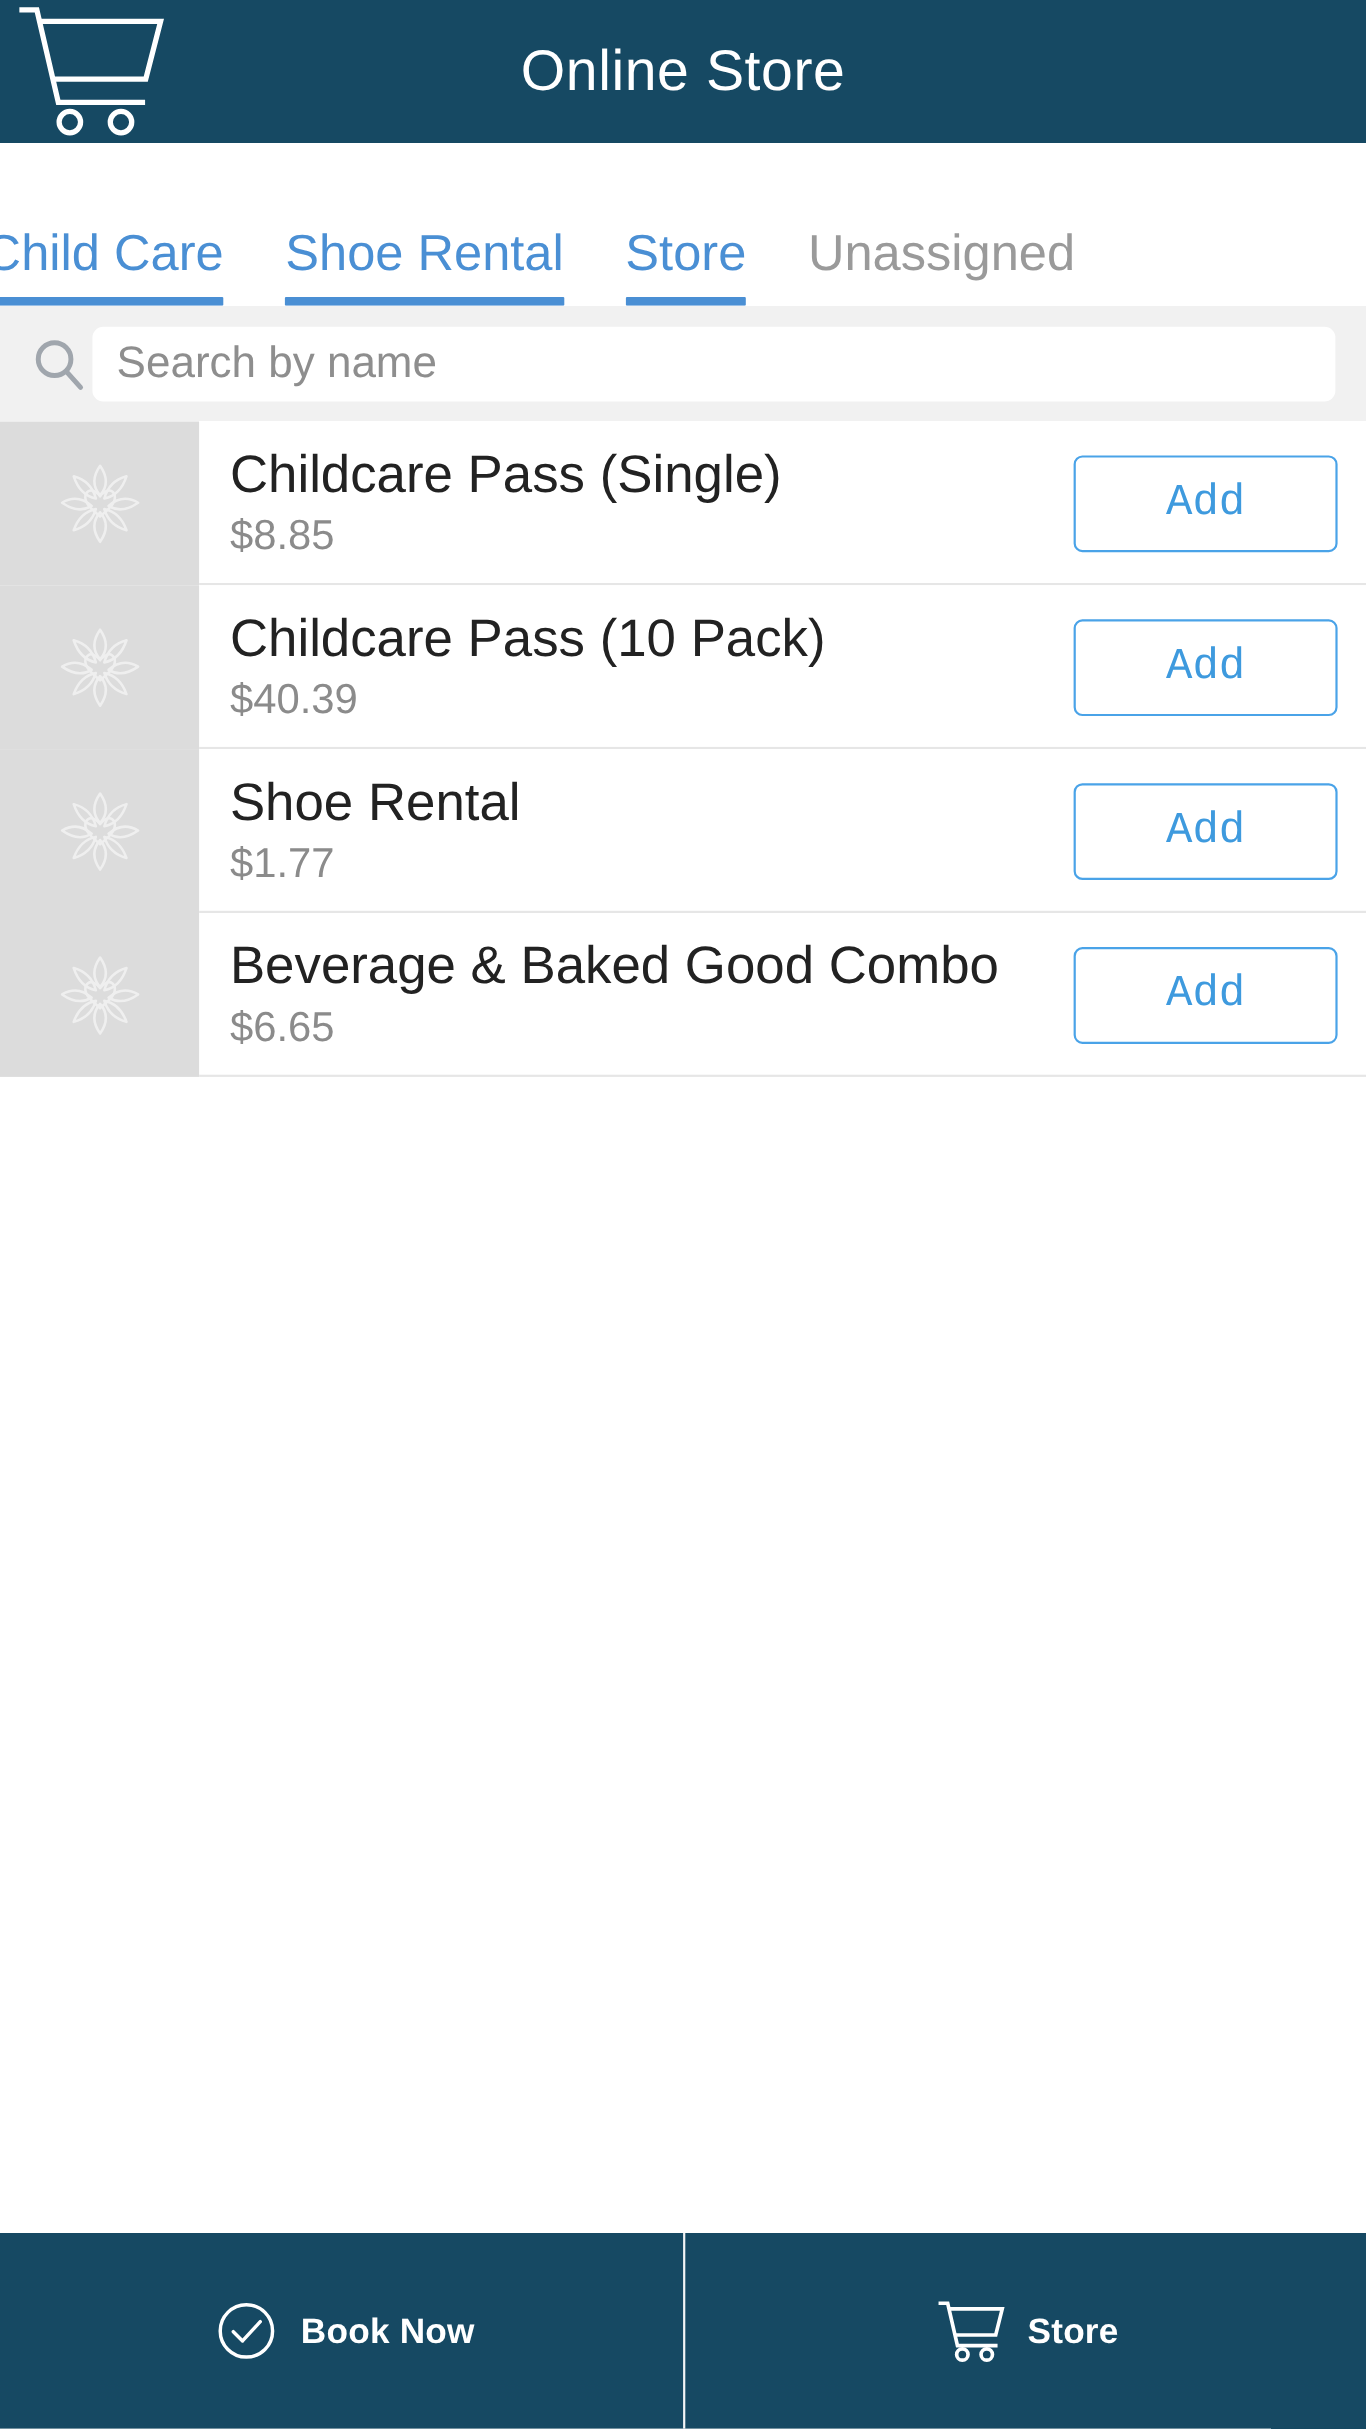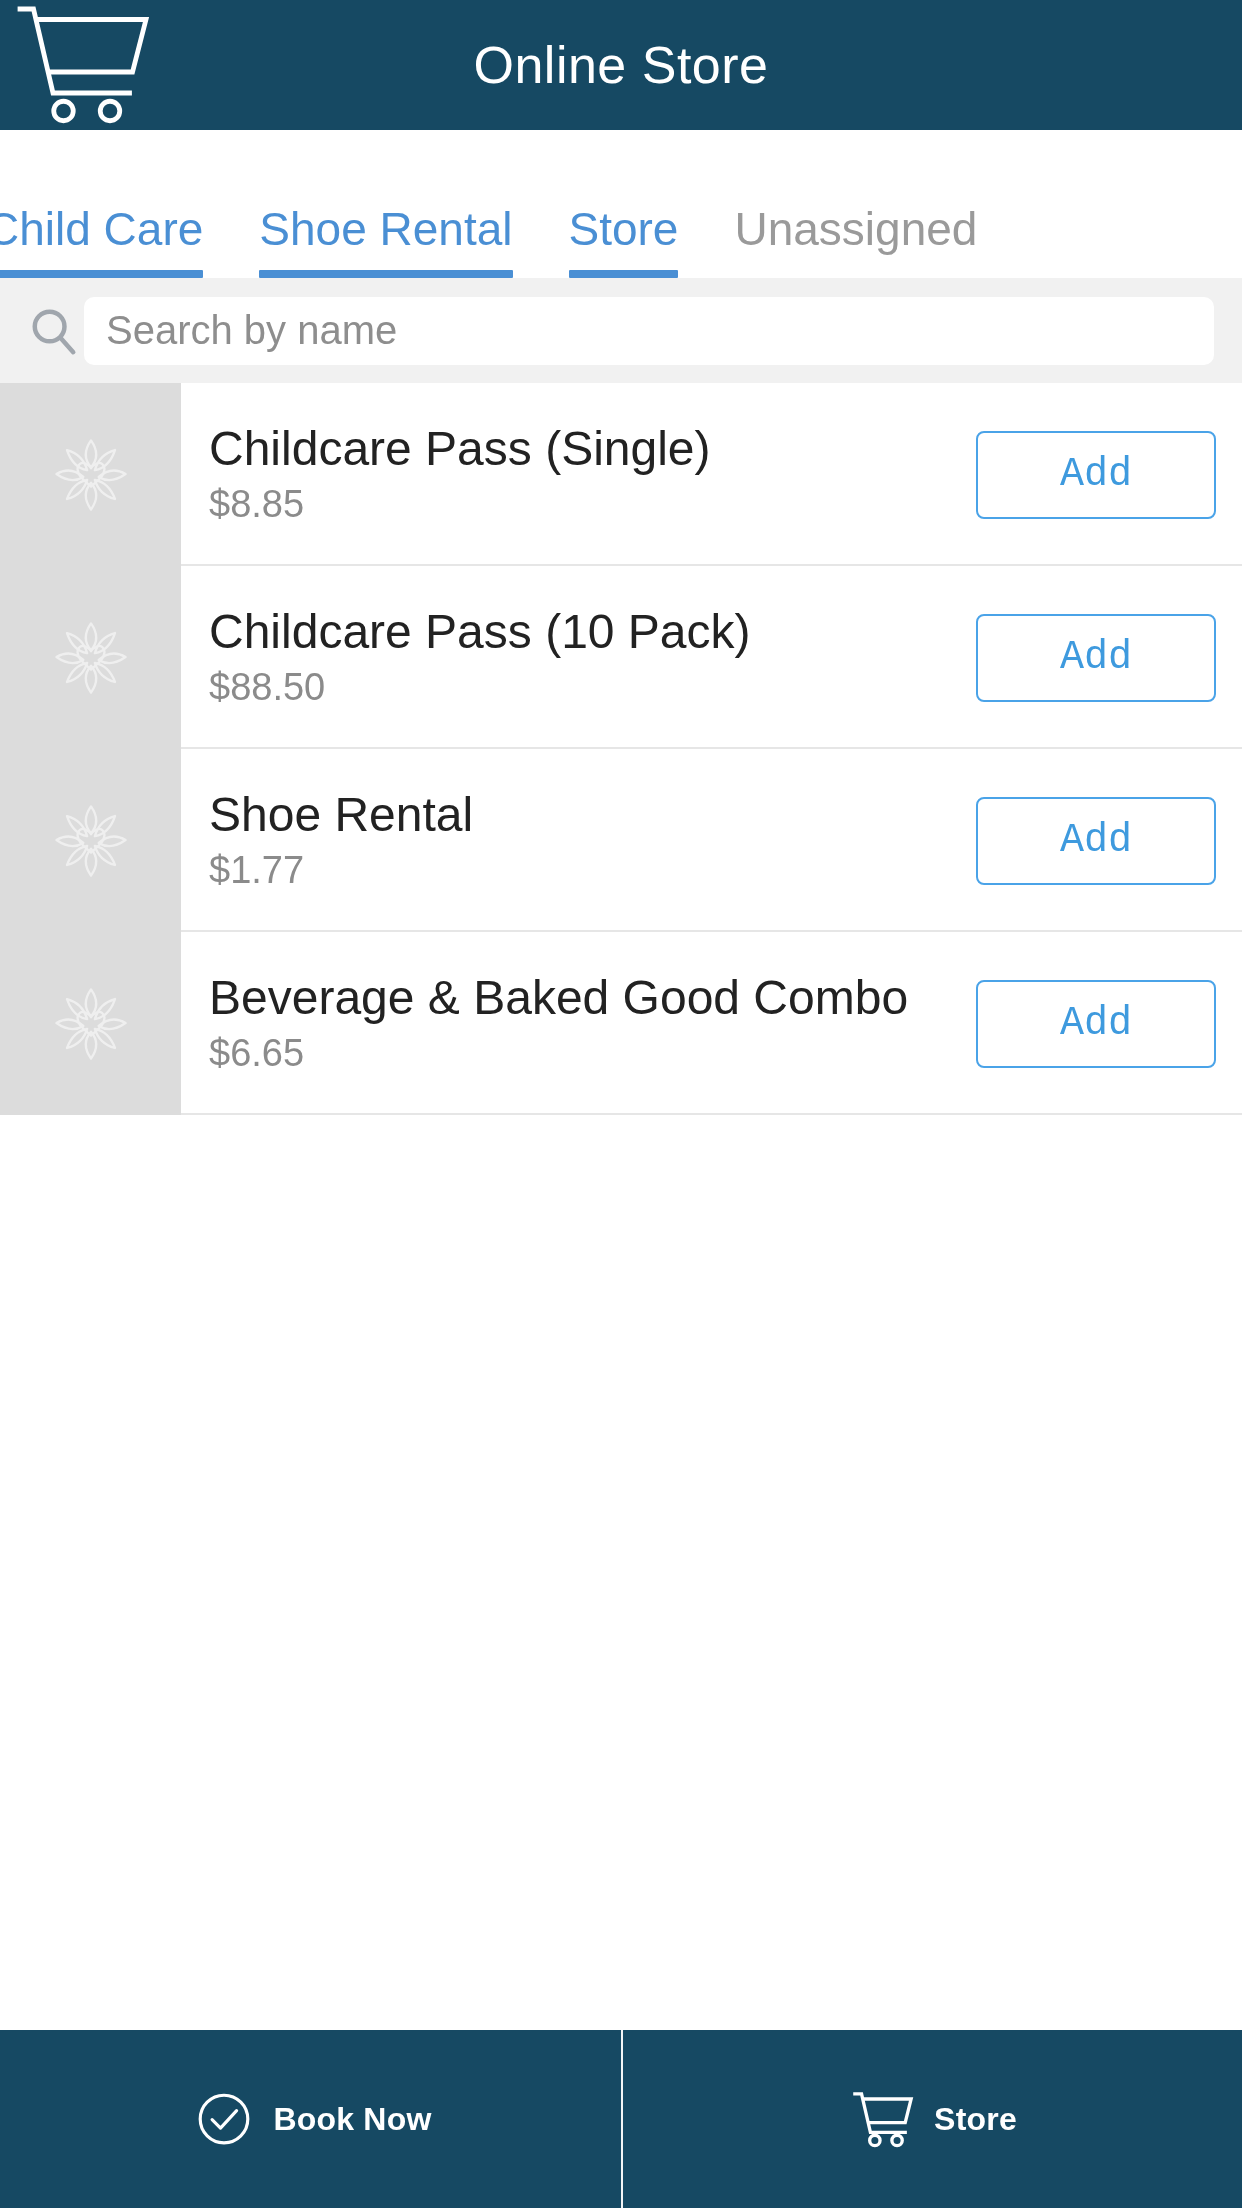--- a/index.html
+++ b/index.html
@@ -126,21 +126,21 @@
   
   .list {
     flex: 1 1 auto;
     background: #ffffff;
     overflow: hidden;
   }
   .row {
     position: relative;
     display: flex;
     align-items: stretch;
-    height: 183px;
+    height: 149px;
     background: #ffffff;
     cursor: pointer;
   }
   .thumb {
     flex: 0 0 181px;
     width: 181px;
     background: #dcdcdc;
     display: flex;
     align-items: center;
     justify-content: center;
@@ -330,21 +330,21 @@
             <path d="M25 75 C29 64 36 57 46 55 C43 65 36 72 25 75Z"></path>
             <path d="M14 49 C24 43 34 45 42 52 C34 57 24 56 14 49Z"></path>
             <path d="M25 24 C36 27 43 34 46 45 C36 43 29 36 25 24Z"></path>
             <path d="M50 62 C42 55 36 50 36 44 C36 39 40 36 44 38 C46 39 49 41 50 43 C51 41 54 39 56 38 C60 36 64 39 64 44 C64 50 58 55 50 62Z"></path>
           </g>
         </svg>
       </div>
       <div class="rowbody">
         <div class="rowtext">
           <div class="prod-name">Childcare Pass (10 Pack)</div>
-          <div class="prod-price">$88.50</div>
+          <div class="prod-price">$40.39</div>
         </div>
         <button class="add-btn">Add</button>
       </div>
     </div>
 
     <div class="row">
       <div class="thumb">
         <svg viewBox="0 0 100 100" width="96" height="96" fill="none" stroke="#ffffff" stroke-width="2.4" stroke-linecap="round" stroke-linejoin="round">
           <g>
             <path d="M50 14 C57 24 57 34 50 42 C43 34 43 24 50 14Z"></path>

